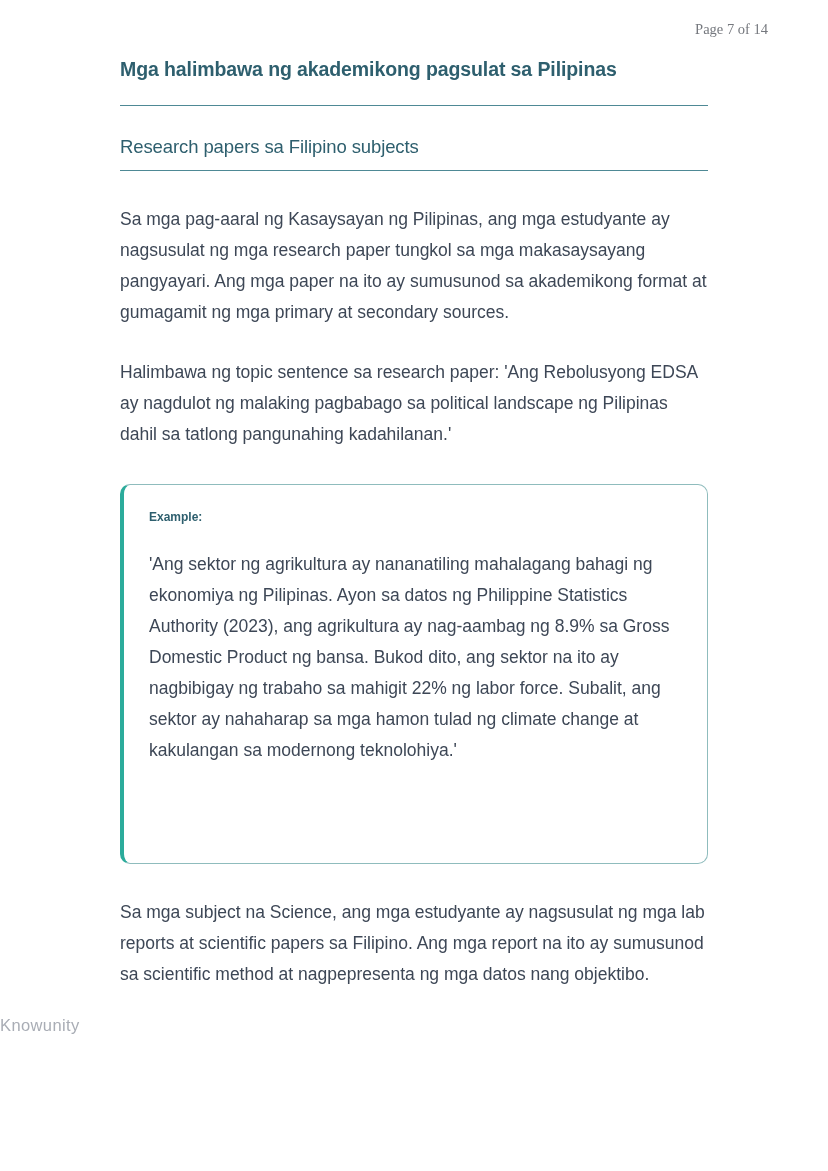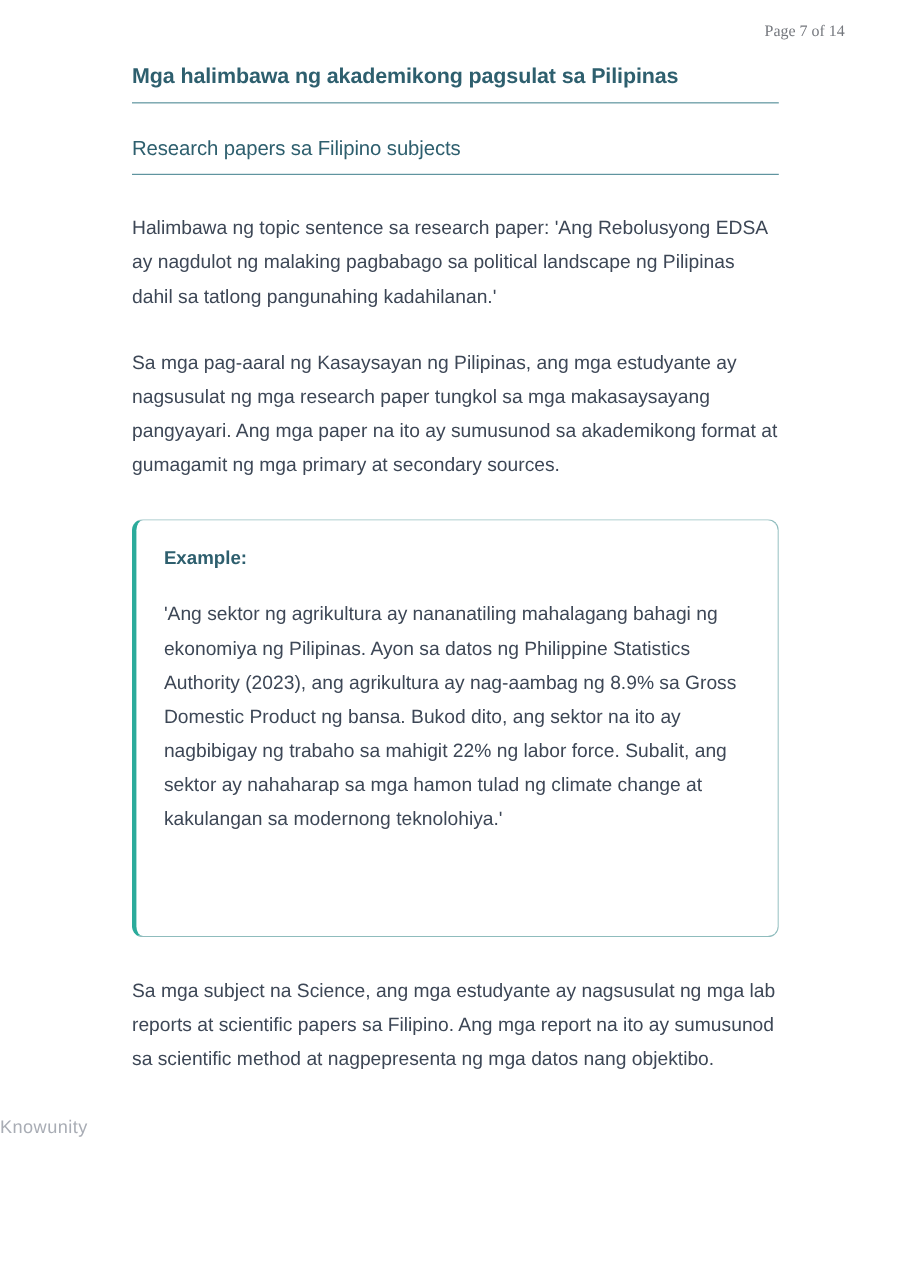--- a/index.html
+++ b/index.html
@@ -24,21 +24,21 @@
     position: absolute;
     left: 120px;
     top: 58px;
     width: 588px;
   }
   h1.doc-h1 {
     font-size: 19.5px;
     font-weight: 700;
     color: #2e5f6e;
     letter-spacing: -0.1px;
-    padding-bottom: 12px;
+    padding-bottom: 24px;
     border-bottom: 1.5px solid #4e8995;
     margin-bottom: 30px;
   }
   h2.doc-h2 {
     font-size: 18.5px;
     font-weight: 400;
     color: #2e5f6e;
     letter-spacing: -0.1px;
     padding-bottom: 12px;
     border-bottom: 1.5px solid #4e8995;
@@ -55,21 +55,21 @@
     margin-bottom: 32px;
     width: 588px;
     min-height: 380px;
     border: 1px solid #8fbcbd;
     border-left: 4px solid #2bab9b;
     border-radius: 10px;
     padding: 25px 28px 36px 25px;
     background: #ffffff;
   }
   .example-title {
-    font-size: 17px;
+    font-size: 12px;
     font-weight: 700;
     color: #2e5f6e;
   }
   .example-box p.box-text {
     font-size: 17.5px;
     line-height: 31px;
     color: #3d4756;
     margin-top: 25px;
   }
   .section-gap { margin-top: 32px; }
@@ -90,23 +90,23 @@
 <div class="page">
 
   <div class="page-number">Page 7 of 14</div>
 
   <div class="content">
 
     <h1 class="doc-h1">Mga halimbawa ng akademikong pagsulat sa Pilipinas</h1>
 
     <h2 class="doc-h2">Research papers sa Filipino subjects</h2>
 
+    <p class="body-text">Sa mga pag-aaral ng Kasaysayan ng Pilipinas, ang mga estudyante ay nagsusulat ng mga research paper tungkol sa mga makasaysayang pangyayari. Ang mga paper na ito ay sumusunod sa akademikong format at gumagamit ng mga primary at secondary sources.</p>
+
     <p class="body-text">Halimbawa ng topic sentence sa research paper: 'Ang Rebolusyong EDSA ay nagdulot ng malaking pagbabago sa political landscape ng Pilipinas dahil sa tatlong pangunahing kadahilanan.'</p>
-
-    <p class="body-text">Sa mga pag-aaral ng Kasaysayan ng Pilipinas, ang mga estudyante ay nagsusulat ng mga research paper tungkol sa mga makasaysayang pangyayari. Ang mga paper na ito ay sumusunod sa akademikong format at gumagamit ng mga primary at secondary sources.</p>
 
     <div class="example-box">
       <div class="example-title">Example:</div>
       <p class="box-text">'Ang sektor ng agrikultura ay nananatiling mahalagang bahagi ng ekonomiya ng Pilipinas. Ayon sa datos ng Philippine Statistics Authority (2023), ang agrikultura ay nag-aambag ng 8.9% sa Gross Domestic Product ng bansa. Bukod dito, ang sektor na ito ay nagbibigay ng trabaho sa mahigit 22% ng labor force. Subalit, ang sektor ay nahaharap sa mga hamon tulad ng climate change at kakulangan sa modernong teknolohiya.'</p>
     </div>
 
 
     <p class="body-text">Sa mga subject na Science, ang mga estudyante ay nagsusulat ng mga lab reports at scientific papers sa Filipino. Ang mga report na ito ay sumusunod sa scientific method at nagpepresenta ng mga datos nang objektibo.</p>
 
   </div>

